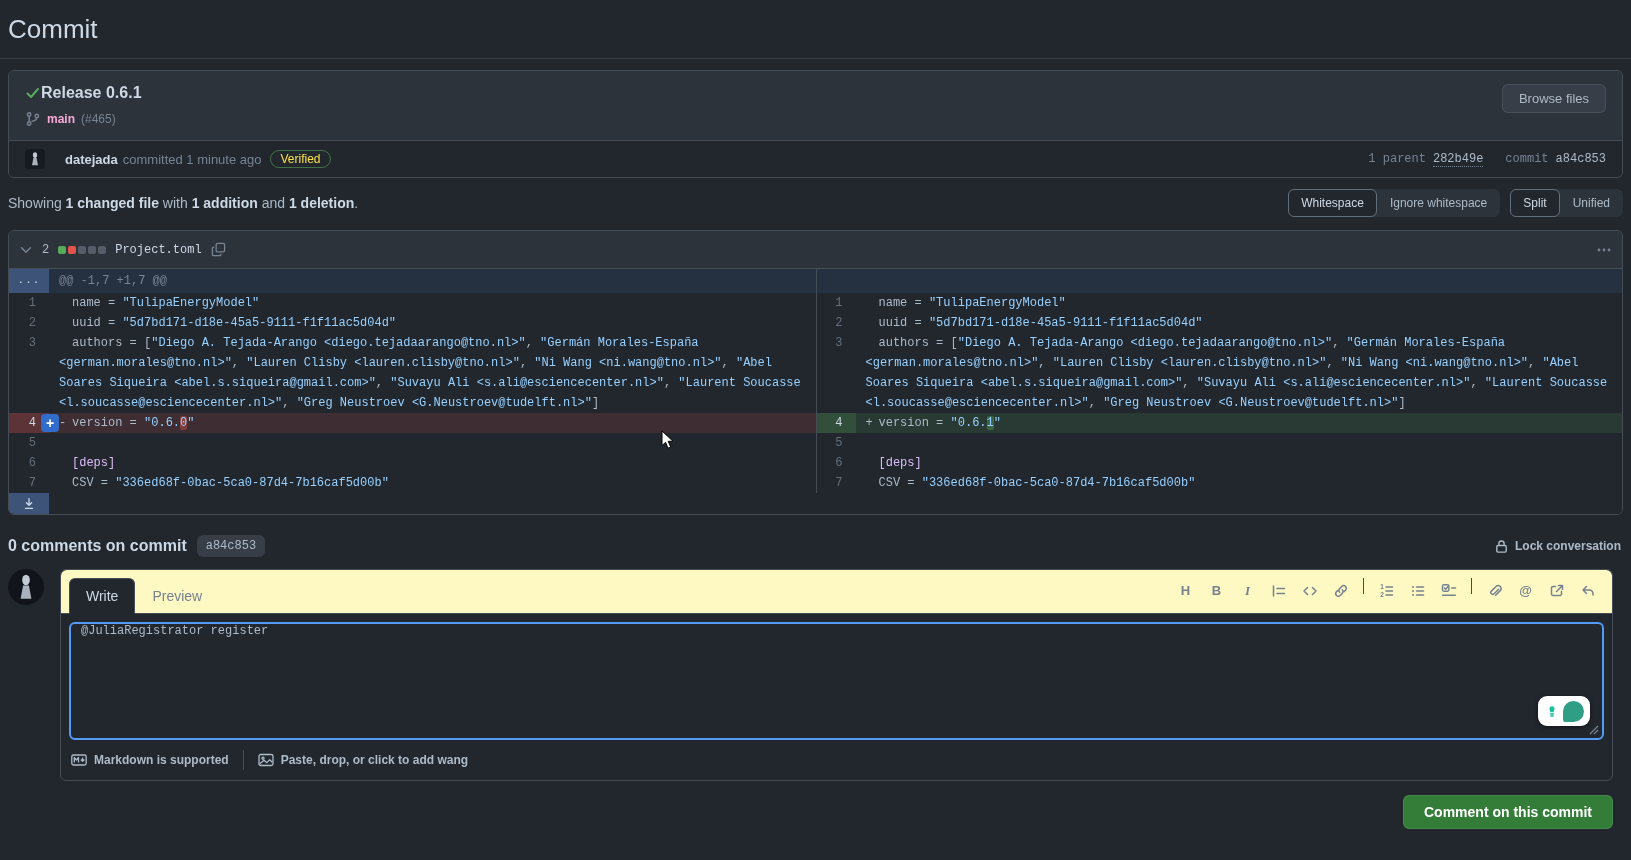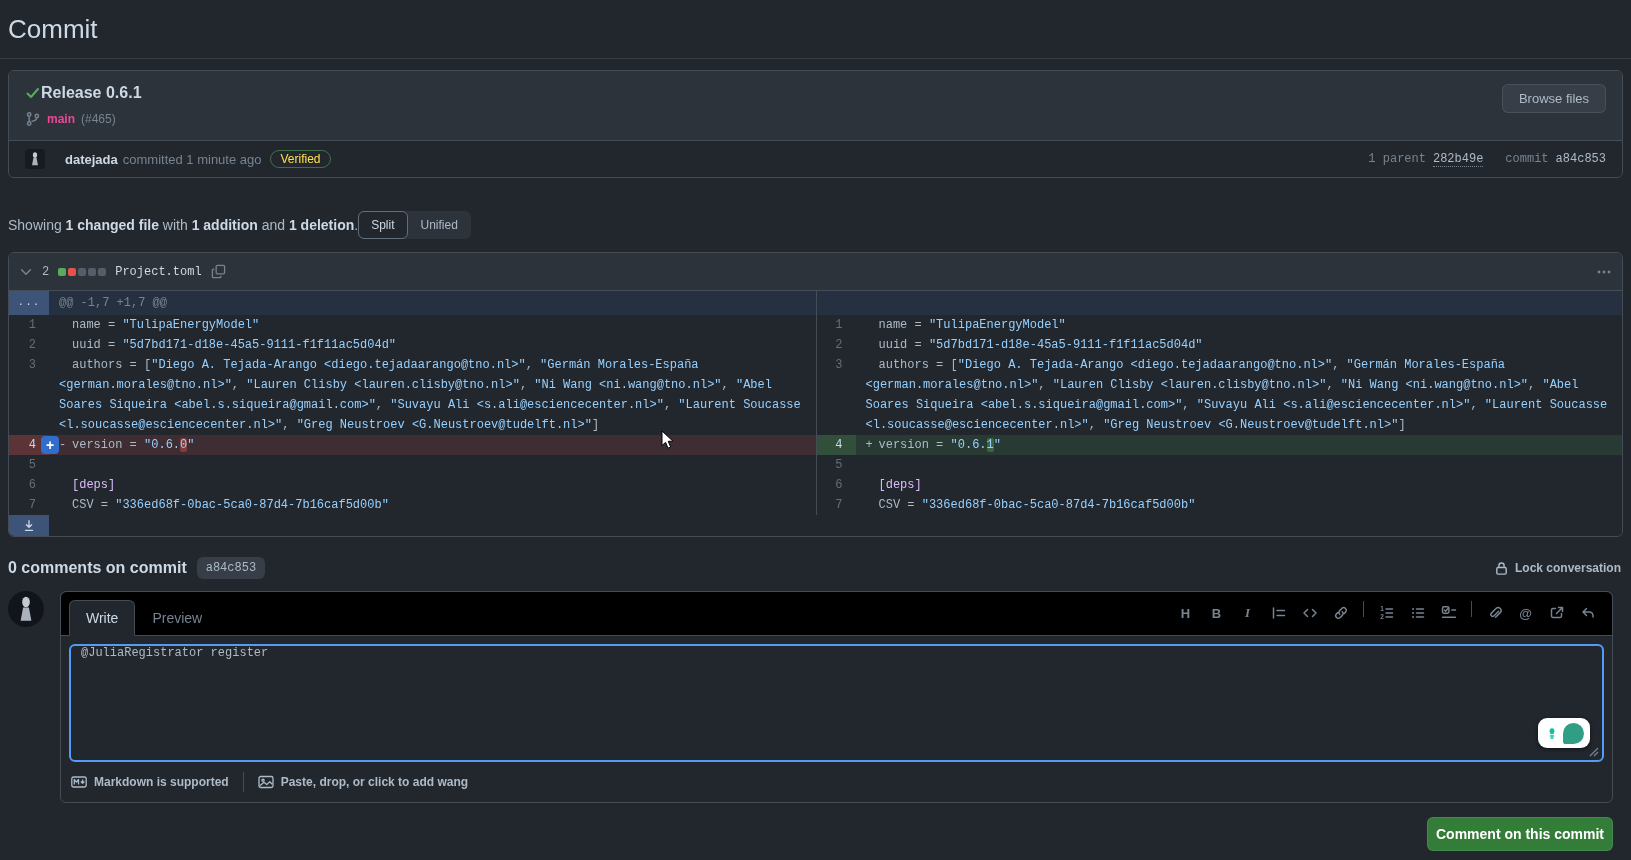--- a/index.html
+++ b/index.html
@@ -7,37 +7,37 @@
        font-family:"Liberation Sans",sans-serif;overflow:hidden;position:relative}
   .page{padding:0 8px;position:relative}
   .page-title{font-size:26px;font-weight:400;color:#cdd9e5;margin:14px 0 0}
   .page-rule{height:1px;background:#373e47;border:0;margin:13px -8px 0}
 
   
   .commit-box{margin-top:11px;border:1px solid #444c56;border-radius:6px;overflow:hidden}
   .cb-top{background:#2d333b;padding:13px 16px;position:relative}
   .cb-title{display:flex;align-items:center;font-size:16px;font-weight:600;color:#cdd9e5}
   .cb-branch{display:flex;align-items:center;gap:6px;margin-top:9px;font-size:12px}
-  .b-name{font-weight:700;color:#ec4899}
+  .b-name{font-weight:700;color:#f9a8d4}
   .b-ref{color:#768390}
   .browse-btn{position:absolute;top:13px;right:16px;background:#373e47;border:1px solid rgba(205,217,229,.12);
       border-radius:6px;color:#adbac7;font-size:13px;font-weight:500;padding:6px 16px;cursor:pointer;
       font-family:"Liberation Sans",sans-serif}
   .cb-bottom{display:flex;align-items:center;background:#22272e;border-top:1px solid #444c56;padding:8px 16px;font-size:13px}
   .avatar-sm{width:20px;height:20px;border-radius:4px;flex:none}
   .author{font-weight:700;color:#cdd9e5;margin:0 5px 0 20px}
   .action-text{color:#768390}
   .verified{margin-left:9px;border:1px solid rgba(87,171,90,.55);color:#fde047;font-size:12px;border-radius:999px;padding:1px 9px;cursor:pointer}
   .commit-meta{margin-left:auto;font-family:"Liberation Mono",monospace;font-size:12px;color:#768390;display:flex;gap:7px;align-items:center}
   .hash{color:#adbac7;cursor:pointer}
   .hash.dotted{border-bottom:1px dotted #768390}
   .meta-gap{width:8px}
 
   
-  .summary-row{display:flex;align-items:center;margin-top:33px}
+  .summary-row{display:flex;align-items:center;justify-content:space-between;margin-top:11px}
   .summary-text{font-size:14px;color:#adbac7}
   .summary-text .bld{color:#cdd9e5;font-weight:700}
   .seg-groups{display:flex;gap:10px}
   .seg-group{display:flex;background:#2d333b;border-radius:6px}
   .seg-item{font-size:12px;font-weight:500;padding:6px 12px;color:#adbac7;border:1px solid transparent;
       border-radius:6px;cursor:pointer;background:transparent;font-family:"Liberation Sans",sans-serif}
   .seg-item.sel{background:#22272e;border-color:#636e7b;color:#cdd9e5}
 
   
   .diff-box{margin-top:13px;border:1px solid #444c56;border-radius:6px;overflow:hidden}
@@ -75,21 +75,21 @@
   
   .comments-row{display:flex;align-items:center;justify-content:space-between;margin-top:20px}
   .comments-heading{display:flex;align-items:center;gap:10px;font-size:16px;font-weight:700;color:#cdd9e5}
   .hash-pill{font-family:"Liberation Mono",monospace;font-size:12px;font-weight:400;color:#adbac7;background:#373e47;border-radius:6px;padding:4px 9px;cursor:pointer}
   .lock-link{display:flex;gap:6px;align-items:center;font-size:12px;font-weight:600;color:#adbac7;cursor:pointer;margin-right:2px}
 
   
   .comment-area{display:flex;gap:16px;margin-top:12px}
   .avatar-lg{width:36px;height:36px;border-radius:50%;flex:none}
   .comment-form{flex:1;border:1px solid #444c56;border-radius:6px;background:#22272e;margin-right:10px}
-  .tab-strip{display:flex;align-items:center;background:#000000;border-bottom:1px solid #444c56;border-radius:6px 6px 0 0;padding:8px 8px 0}
+  .tab-strip{display:flex;align-items:flex-start;background:#fef9c3;border-bottom:1px solid #444c56;border-radius:6px 6px 0 0;padding:8px 8px 0}
   .tab{font-size:14px;padding:9px 16px;color:#768390;cursor:pointer;border:1px solid transparent;margin-bottom:-1px;
       font-family:"Liberation Sans",sans-serif;background:transparent}
   .tab.active{background:#22272e;color:#cdd9e5;border-color:#444c56;border-bottom-color:#22272e;border-radius:6px 6px 0 0}
   .toolbar{margin-left:auto;display:flex;align-items:center;gap:14px;padding:0 8px 9px 0}
   .tb-icon{width:17px;height:17px;color:#768390;cursor:pointer;display:flex;align-items:center;justify-content:center;
       font-size:13px;font-weight:700}
   .tb-icon.i{font-style:italic;font-family:"Liberation Serif",serif}
   .tb-sep{width:1px;height:16px;background:#444c56;margin-bottom:9px}
   .editor-wrap{position:relative;padding:8px}
   .comment-input{display:block;width:100%;height:118px;background:#22272e;border:2px solid #539bf5;border-radius:6px;
@@ -97,21 +97,21 @@
   .assist-badge{position:absolute;right:22px;bottom:22px;width:52px;height:30px;background:#fff;border-radius:9px;
       display:flex;align-items:center;justify-content:center;gap:3px;box-shadow:0 1px 4px rgba(0,0,0,.5);cursor:pointer}
   .blob{width:21px;height:21px;background:#2f9e84;border-radius:11px 11px 11px 3px}
   .resize-handle{position:absolute;right:13px;bottom:13px;color:#768390}
   .form-footer{display:flex;align-items:center;gap:14px;padding:2px 10px 10px;font-size:12px;color:#adbac7;font-weight:600}
   .footer-note{display:flex;align-items:center;gap:7px;cursor:pointer}
   .footer-sep{width:1px;height:20px;background:#444c56}
 
   .submit-row{display:flex;justify-content:flex-end;margin-top:14px;padding-right:10px}
   .submit-btn{background:#347d39;color:#fff;border:1px solid rgba(205,217,229,.12);border-radius:6px;font-size:14px;
-      font-weight:700;padding:8px 8px;cursor:pointer;font-family:"Liberation Sans",sans-serif}
+      font-weight:700;padding:8px 20px;cursor:pointer;font-family:"Liberation Sans",sans-serif}
 
   .cursor{position:absolute;left:661px;top:430px;z-index:20;pointer-events:none}
   svg{display:block}
 </style>
 </head>
 <body>
 
 <div class="page">
 
   <h1 class="page-title">Commit</h1>
@@ -160,20 +160,24 @@
         <span class="hash">a84c853</span>
       </span>
     </div>
   </section>
 
   <div class="summary-row">
     <p class="summary-text" style="margin:0">
       <span>Showing </span><span class="bld">1 changed file</span><span> with </span><span class="bld">1 addition</span><span> and </span><span class="bld">1 deletion</span><span>.</span>
     </p>
     <div class="seg-groups">
+      <div class="seg-group">
+        <button class="seg-item sel">Whitespace</button>
+        <button class="seg-item">Ignore whitespace</button>
+      </div>
       <div class="seg-group">
         <button class="seg-item sel">Split</button>
         <button class="seg-item">Unified</button>
       </div>
     </div>
   </div>
 
   <section class="diff-box">
     <header class="diff-header">
       <span class="chev">

